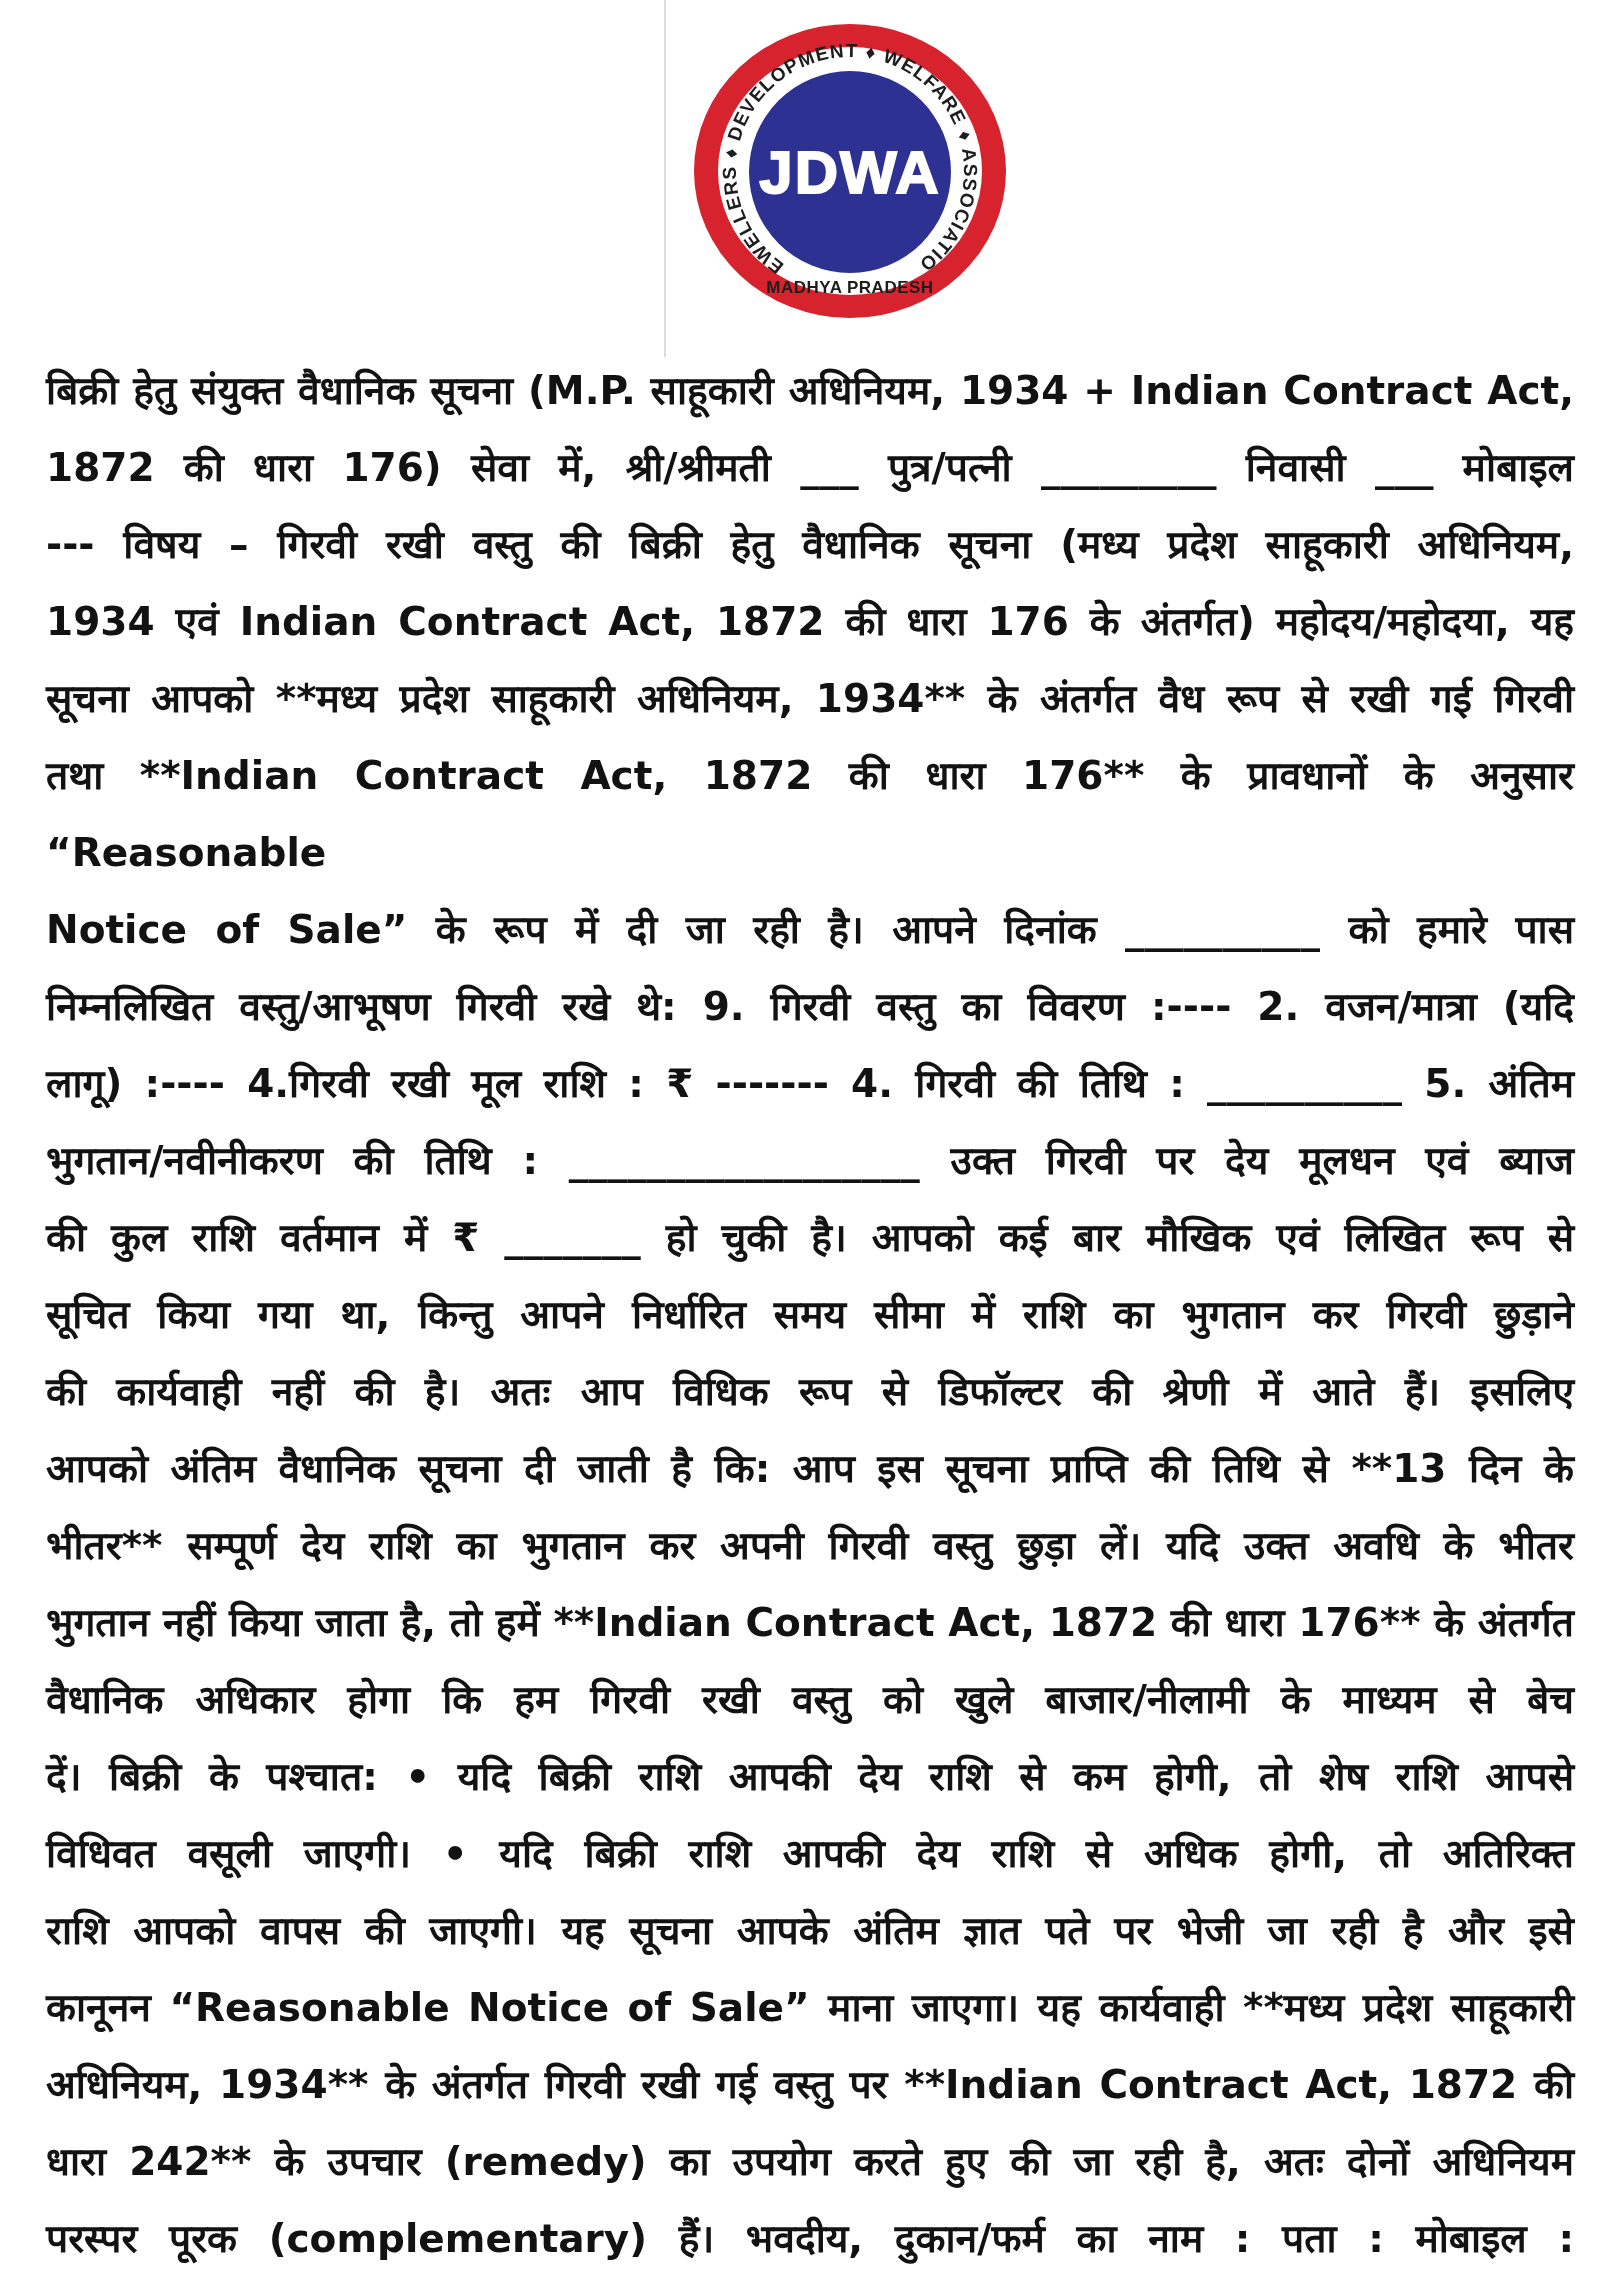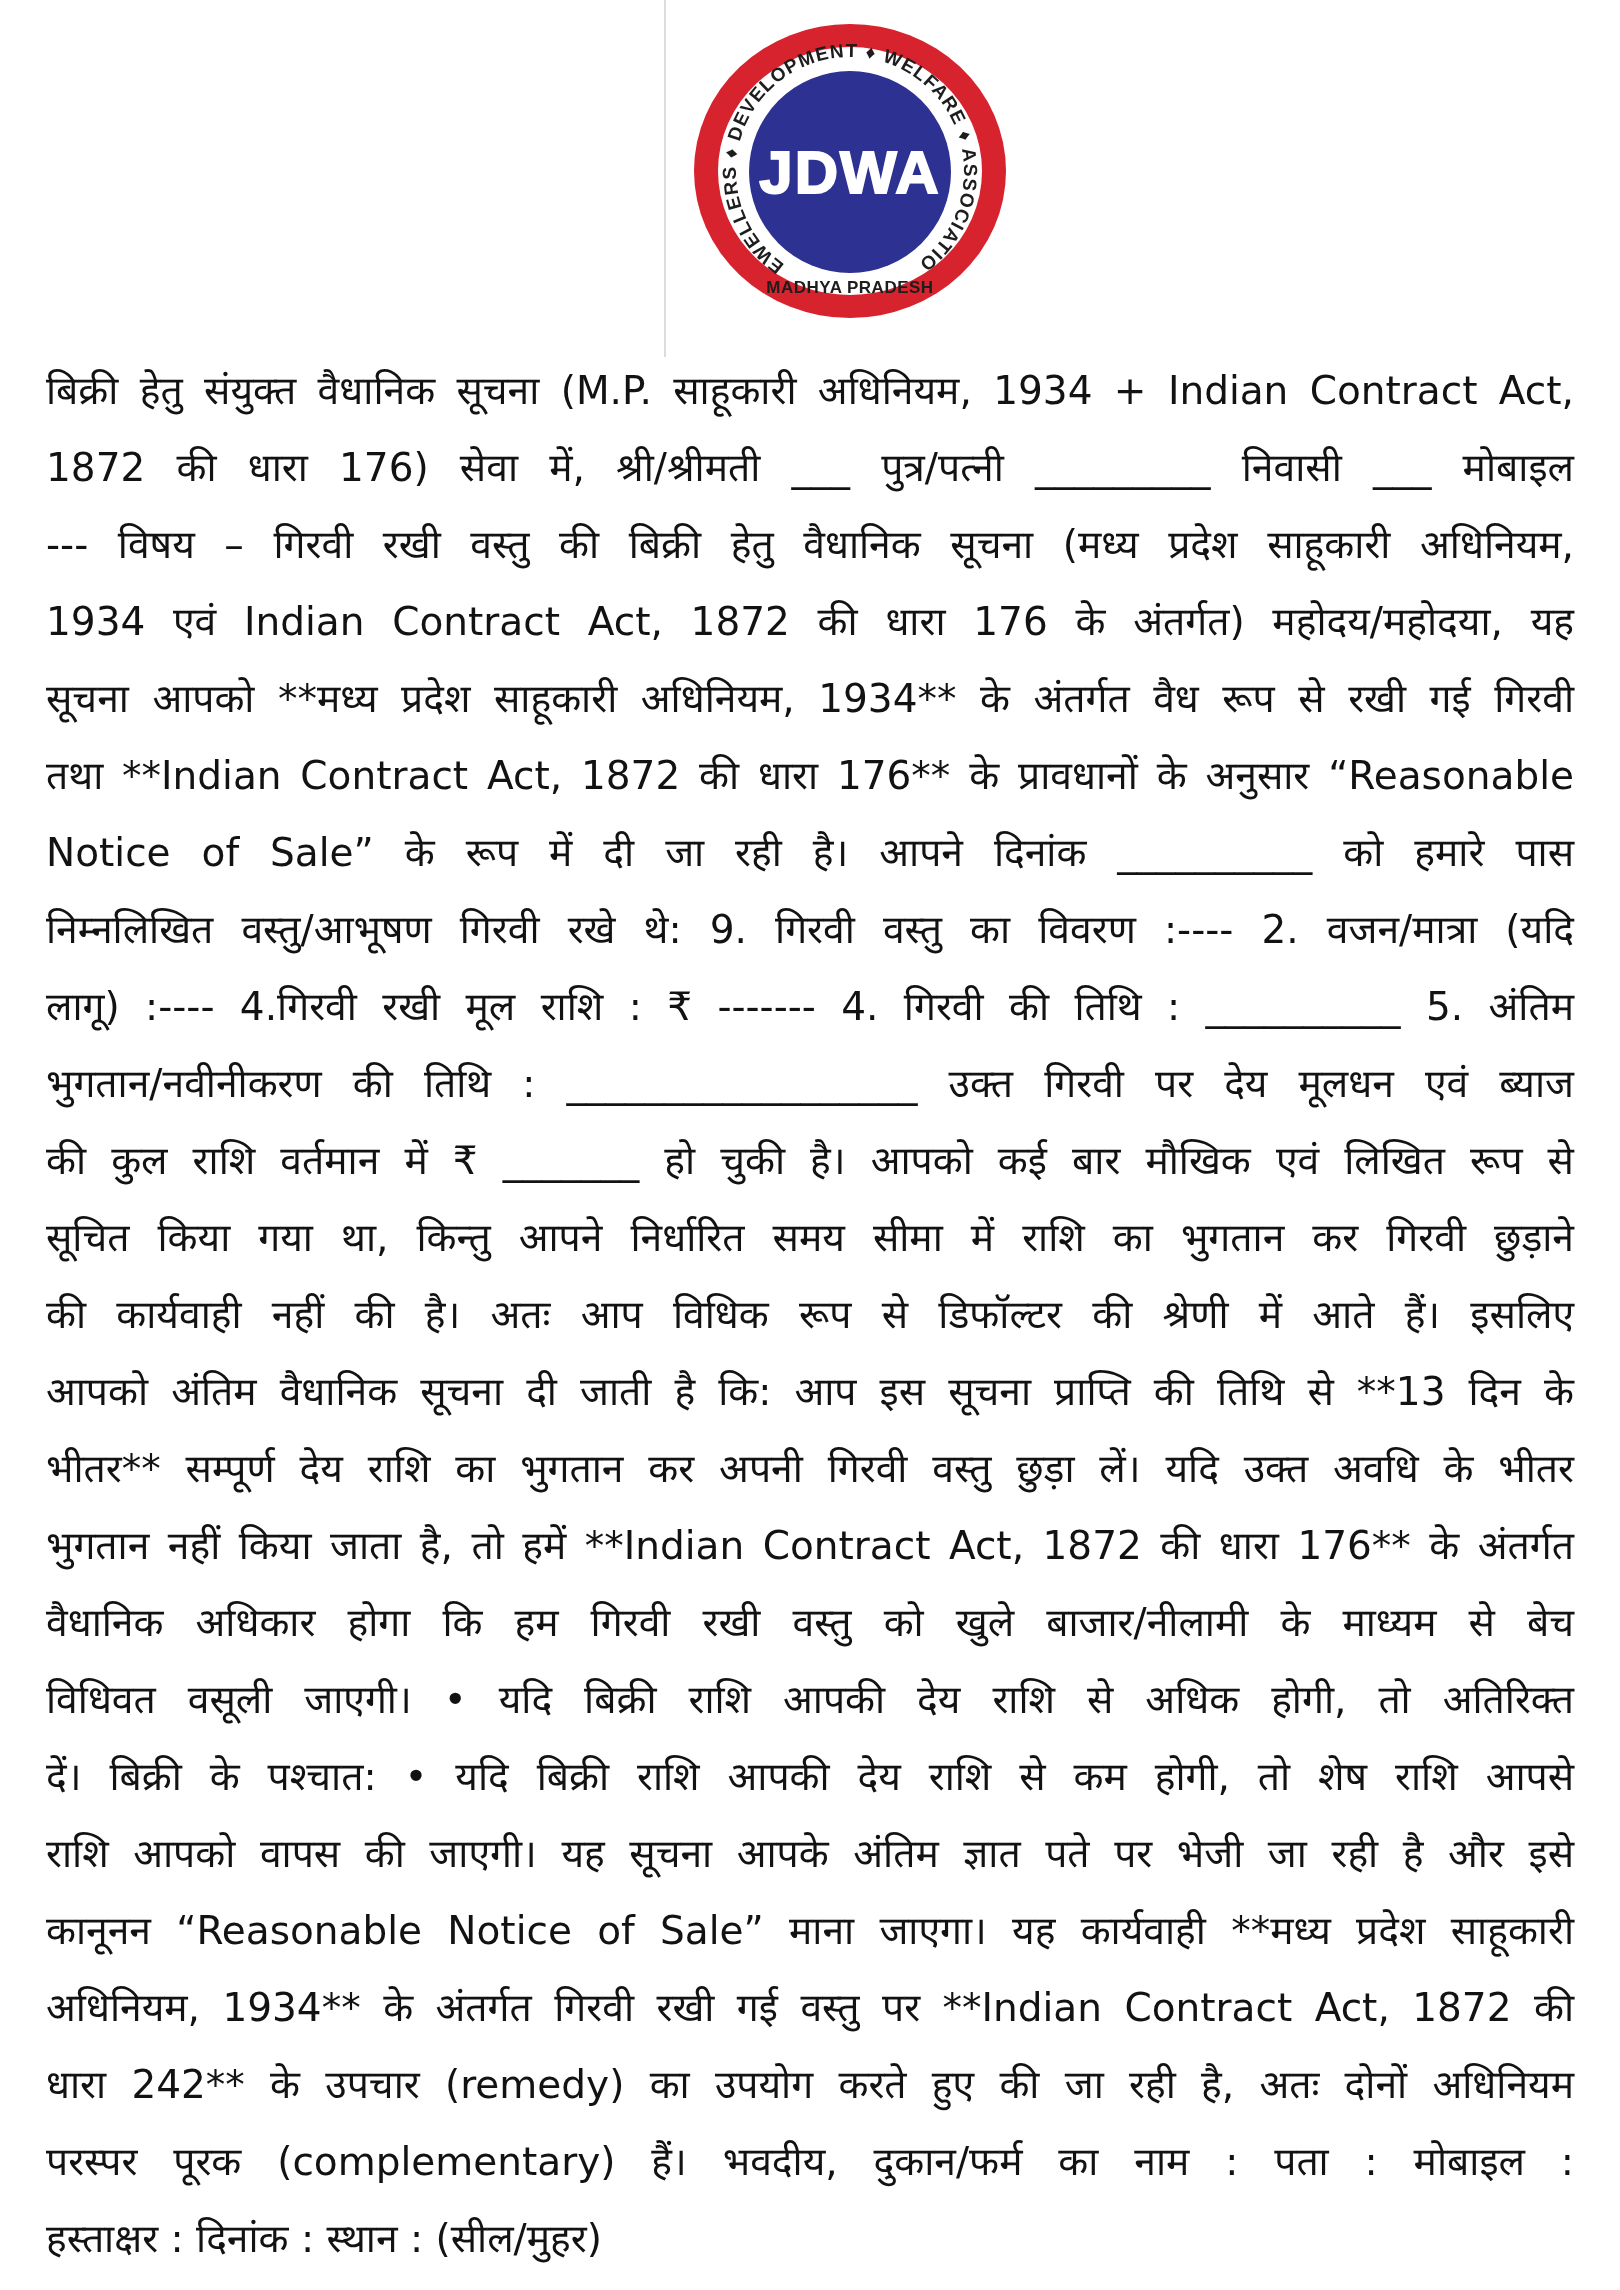--- a/index.html
+++ b/index.html
@@ -66,21 +66,21 @@
   }
   .notice-body {
     position: absolute;
     left: 46px;
     top: 352px;
     width: 1528px;
   }
   .notice-line {
     font-size: 39px;
     line-height: 77px;
-    font-weight: 400;
+    font-weight: 700;
     text-align: justify;
     text-align-last: justify;
     white-space: normal;
     color: #121212;
   }
   .notice-line.last {
     text-align: left;
     text-align-last: left;
   }
 </style>
@@ -116,22 +116,22 @@
     <div class="notice-line">निम्नलिखित वस्तु/आभूषण गिरवी रखे थे:  9. गिरवी वस्तु का विवरण :---- 2. वजन/मात्रा (यदि</div>
     <div class="notice-line">लागू) :----  4.गिरवी रखी मूल राशि : ₹ ------- 4. गिरवी की तिथि : __________  5. अंतिम</div>
     <div class="notice-line">भुगतान/नवीनीकरण की तिथि : __________________  उक्त गिरवी पर देय मूलधन एवं ब्याज</div>
     <div class="notice-line">की कुल राशि वर्तमान में  ₹ _______ हो चुकी है।  आपको कई बार मौखिक एवं लिखित रूप से</div>
     <div class="notice-line">सूचित किया गया था,  किन्तु आपने निर्धारित समय सीमा में राशि का भुगतान कर गिरवी छुड़ाने</div>
     <div class="notice-line">की कार्यवाही नहीं की है।  अतः आप विधिक रूप से डिफॉल्टर की श्रेणी में आते हैं।  इसलिए</div>
     <div class="notice-line">आपको अंतिम वैधानिक सूचना दी जाती है कि:  आप इस सूचना प्राप्ति की तिथि से **13 दिन के</div>
     <div class="notice-line">भीतर**  सम्पूर्ण देय राशि का भुगतान कर अपनी गिरवी वस्तु छुड़ा लें।  यदि उक्त अवधि के भीतर</div>
     <div class="notice-line">भुगतान नहीं किया जाता है,  तो हमें **Indian Contract Act, 1872 की धारा 176** के अंतर्गत</div>
     <div class="notice-line">वैधानिक अधिकार होगा कि हम  गिरवी रखी वस्तु को खुले बाजार/नीलामी के माध्यम से बेच</div>
+    <div class="notice-line">दें।  बिक्री के पश्चात:  • यदि बिक्री राशि आपकी देय राशि से कम होगी,   तो शेष राशि आपसे</div>
     <div class="notice-line">विधिवत वसूली जाएगी।   • यदि बिक्री राशि आपकी देय राशि से अधिक होगी,   तो अतिरिक्त</div>
-    <div class="notice-line">दें।  बिक्री के पश्चात:  • यदि बिक्री राशि आपकी देय राशि से कम होगी,   तो शेष राशि आपसे</div>
     <div class="notice-line">राशि आपको वापस की जाएगी।   यह सूचना आपके अंतिम ज्ञात पते पर भेजी जा रही है और इसे</div>
     <div class="notice-line">कानूनन  “Reasonable Notice of Sale” माना जाएगा।  यह कार्यवाही **मध्य प्रदेश साहूकारी</div>
     <div class="notice-line">अधिनियम, 1934** के अंतर्गत गिरवी रखी गई वस्तु पर  **Indian Contract Act, 1872 की</div>
     <div class="notice-line">धारा 242** के उपचार (remedy) का उपयोग करते हुए की जा रही है,  अतः दोनों अधिनियम</div>
     <div class="notice-line">परस्पर पूरक (complementary) हैं।  भवदीय,  दुकान/फर्म का नाम :  पता :  मोबाइल :</div>
     <div class="notice-line last">हस्ताक्षर :  दिनांक :  स्थान :  (सील/मुहर)</div>
   </div>
 
 </div>
 

